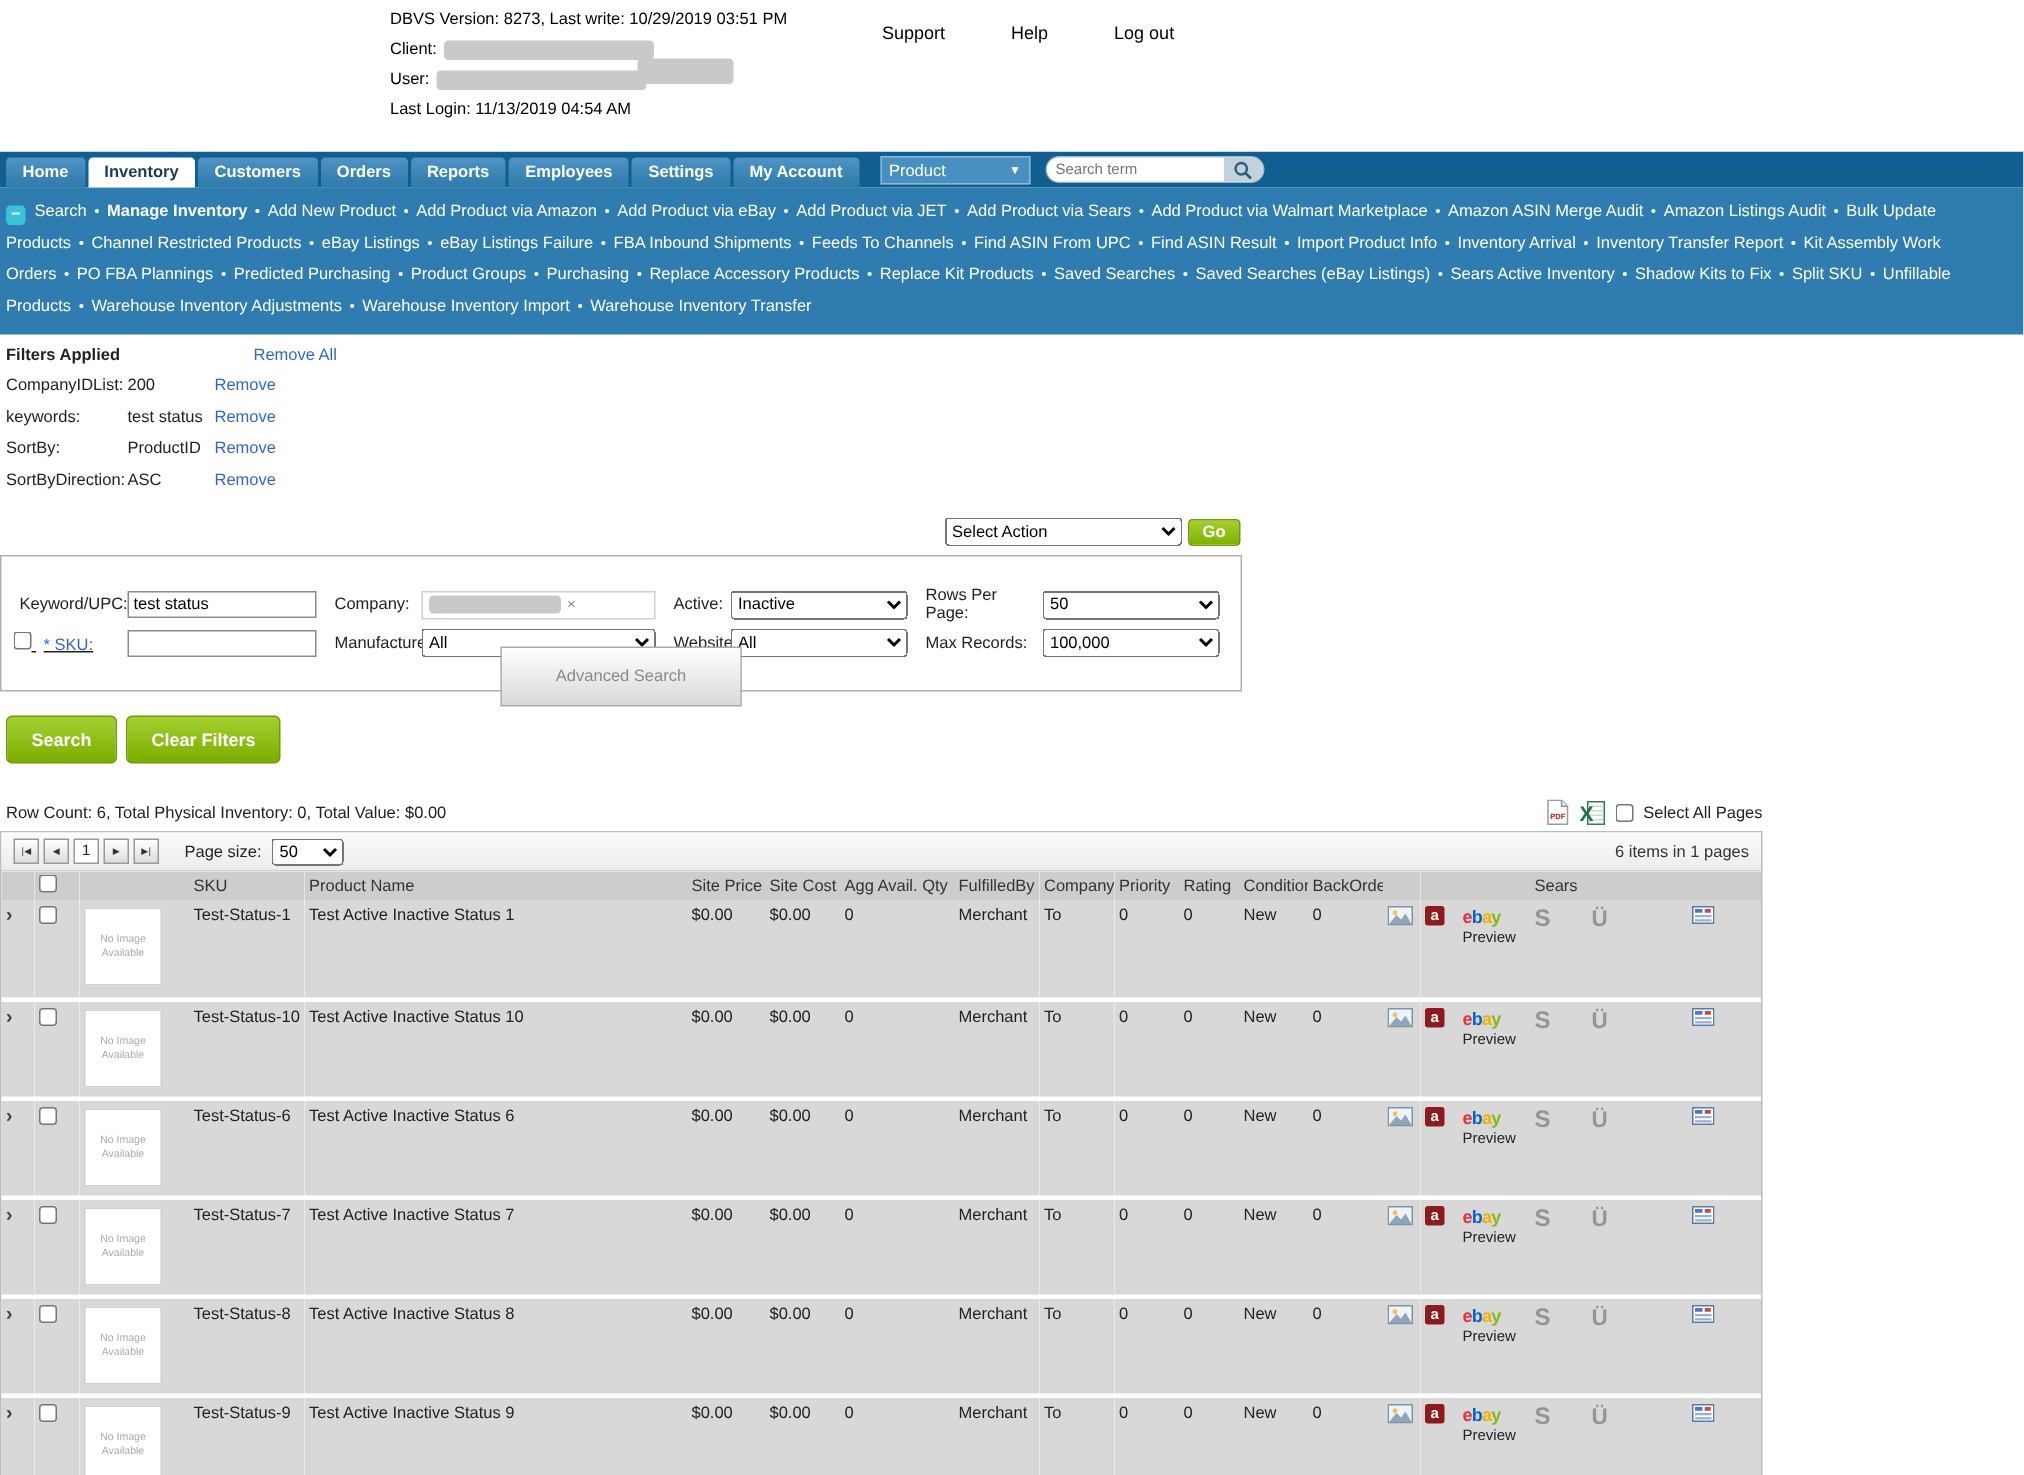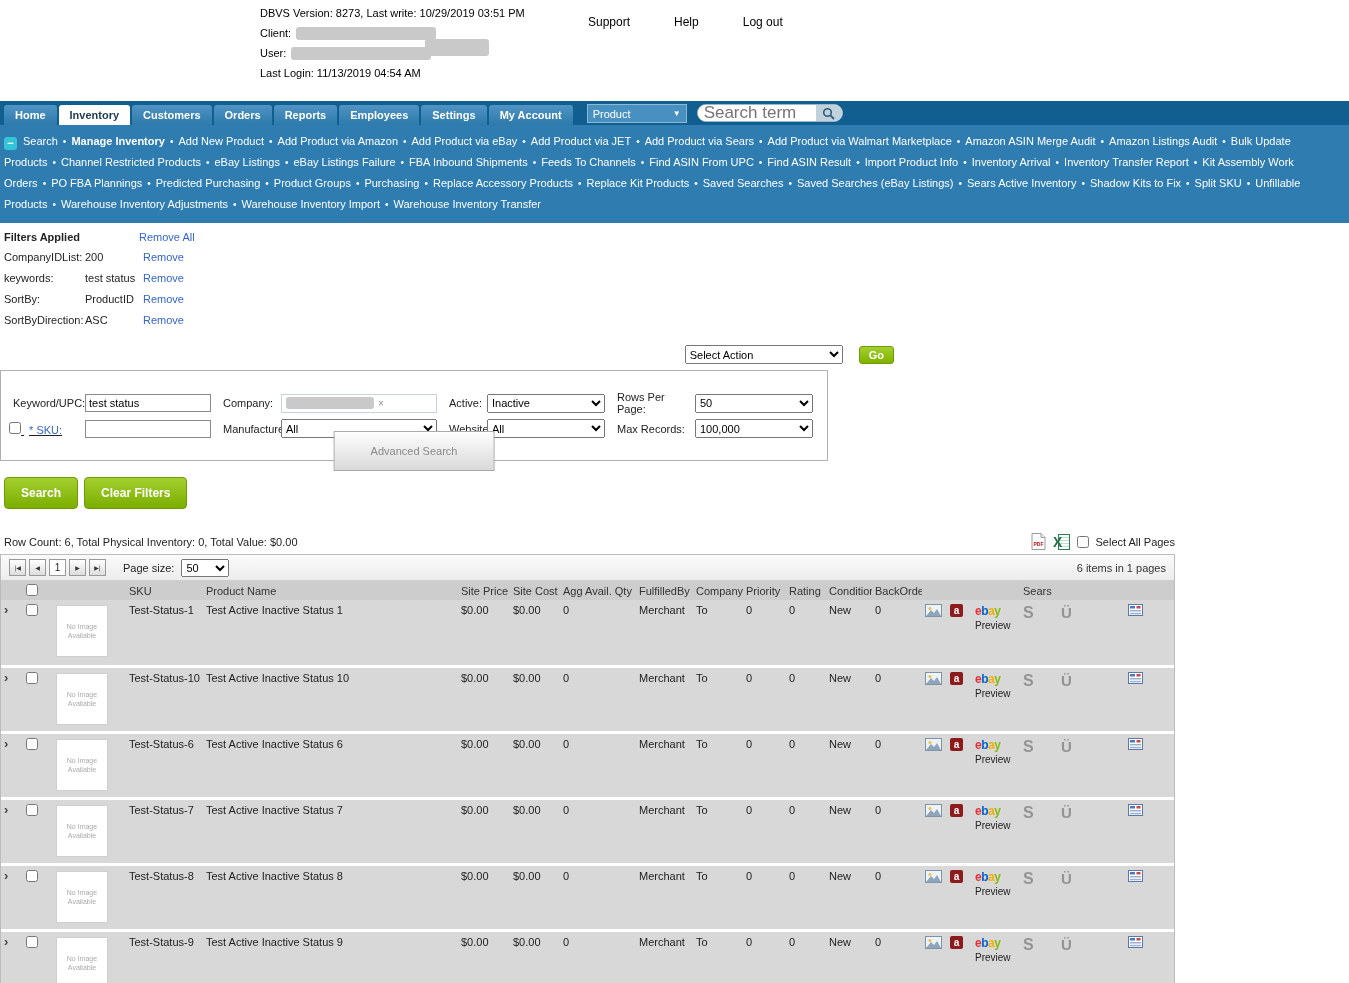--- a/index.html
+++ b/index.html
@@ -25,21 +25,21 @@
   .tabbar { background: #115e90; height: 24px; display: flex; align-items: flex-end; padding-left: 4px; }
   .tab { display: inline-block; padding: 4px 11px 4px; margin-right: 2px; font-size: 11px; font-weight: bold;
          color: #fff; background: linear-gradient(#4f94c4, #2d7aab); border-radius: 3px 3px 0 0; cursor: pointer; }
   .tab.active { background: #fff; color: #1a3c52; }
   .product-dd { display: flex; align-items: center; justify-content: space-between; width: 100px; height: 19px;
                 background: #4890c0; border: 1px solid #8cb8d6; color: #fff; font-size: 11px; padding: 0 5px;
                 margin: 0 10px 2px 12px; cursor: pointer; }
   .product-dd .arrow { font-size: 8px; }
   .searchpill { display: flex; align-items: center; background: #fff; border-radius: 9px; height: 18px;
                 margin-bottom: 3px; overflow: hidden; border: 1px solid #9bb7ca; }
-  .searchpill input { border: none; outline: none; width: 118px; height: 16px; font-size: 17px; padding: 1px 6px;
+  .searchpill input { border: none; outline: none; width: 118px; height: 16px; font-size: 10px; padding: 1px 6px;
                       font-family: "Liberation Sans", sans-serif; color: #444; }
   .searchpill .sbtn { width: 26px; height: 18px; background: #c2d2dd; border: none; display: flex;
                       align-items: center; justify-content: center; cursor: pointer; }
 
   
   .subnav { background: #2e7cb0; color: #fff; padding: 6px 10px 8px 4px; font-size: 11px; line-height: 20px; }
   .collapse-btn { display: inline-flex; width: 13px; height: 13px; background: #35c4d7; color: #fff;
                   border-radius: 3px; align-items: center; justify-content: center; font-size: 11px;
                   font-weight: bold; margin-right: 6px; vertical-align: -2px; cursor: pointer; }
   .subnav-seg { white-space: normal; }
@@ -49,32 +49,32 @@
   .subnav-seg:nth-child(2) .subnav-link { font-weight: bold; }
 
   
   .breadcrumb { padding: 5px 6px; font-size: 11px; color: #333; background: #fff; }
   .breadcrumb a { color: #29618e; text-decoration: none; cursor: pointer; }
   .breadcrumb .sep { margin: 0 4px; color: #555; }
 
   
   .filters { position: relative; padding: 8px 4px 2px; min-height: 96px; }
   .filter-title-row { display: flex; margin-bottom: 8px; }
-  .filter-title { width: 135px; font-weight: bold; color: #222; }
+  .filter-title { width: 165px; font-weight: bold; color: #222; }
   .filter-row { display: flex; margin-bottom: 9px; }
   .f-lbl { width: 81px; color: #222; }
   .f-val { width: 58px; color: #222; }
   .rm-link { color: #3366cc; text-decoration: none; cursor: pointer; }
   .saved-block { position: absolute; left: 217px; top: 8px; }
   .saved-row { display: flex; align-items: center; gap: 6px; margin-bottom: 8px; }
   .saved-row select { width: 118px; height: 19px; font-size: 11px; }
   .inv-mode { color: #222; }
 
   
-  .action-row { width: 894px; display: flex; justify-content: flex-end; align-items: flex-end; gap: 16px; margin: 8px 0 6px; }
+  .action-row { width: 827px; display: flex; justify-content: flex-end; align-items: flex-end; gap: 4px; margin: 8px 0 6px; }
   .action-row select { width: 158px; height: 19px; font-size: 11px; }
   .btn-green { background: linear-gradient(#a3cf2f, #7fb200); border: 1px solid #6f9c00; border-radius: 3px;
                color: #fff; font-weight: bold; font-size: 11px; padding: 2px 9px; cursor: pointer;
                font-family: "Liberation Sans", sans-serif; }
 
   
   .search-panel { width: 828px; border: 1px solid #b0b0b0; position: relative; padding: 16px 0 18px; margin-top: 2px; }
   .f-row { display: flex; align-items: center; margin: 4px 0; }
   .c1l { width: 84px; padding-left: 12px; }
   .c1f { width: 128px; }

